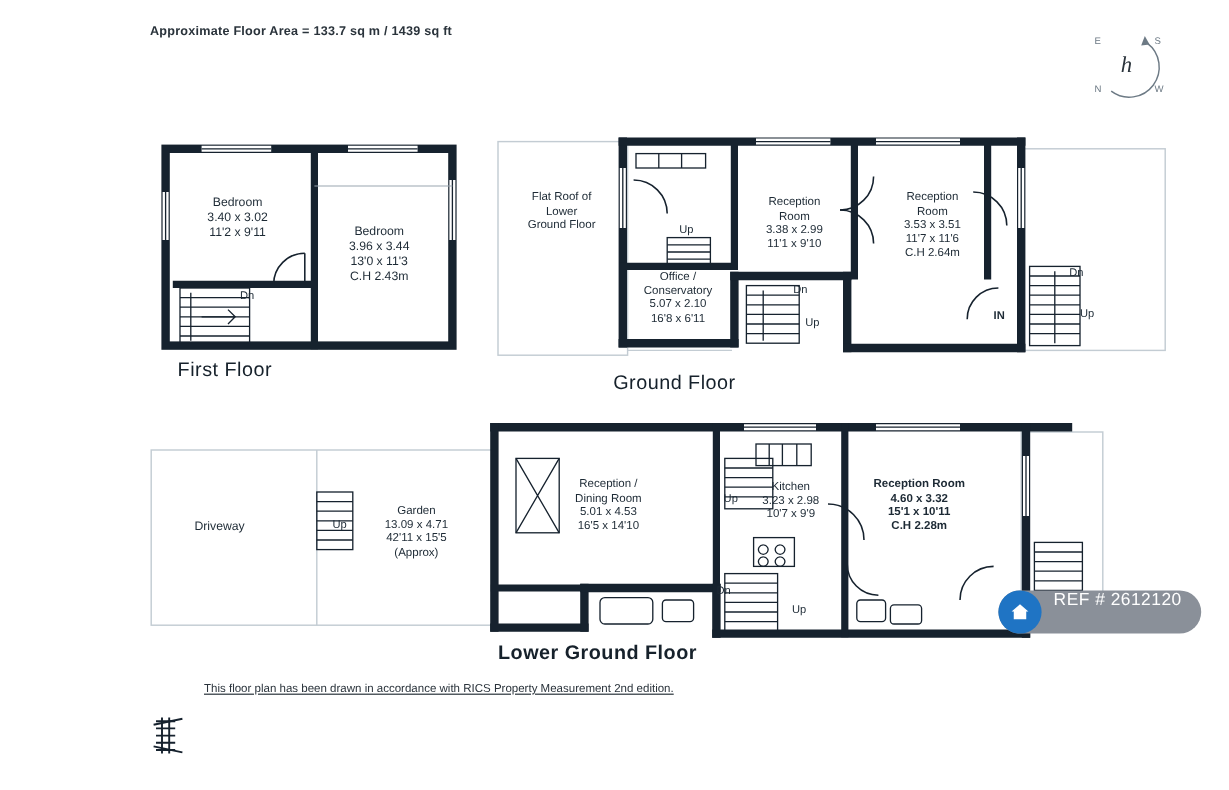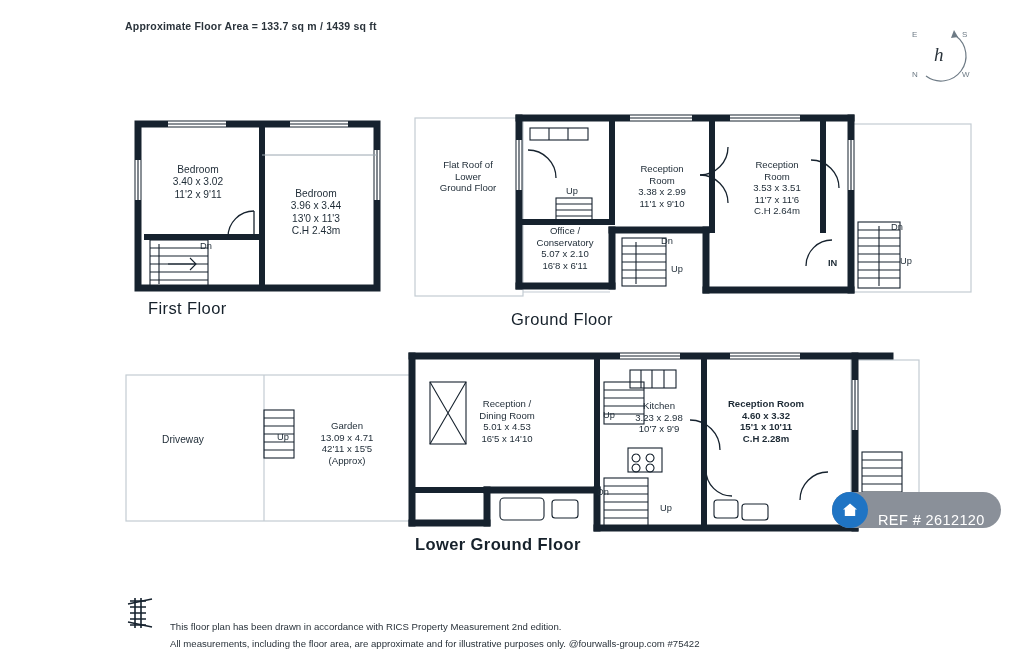--- a/index.html
+++ b/index.html
@@ -55,24 +55,25 @@
   .tiny {
     position: absolute;
     font-size: 9.3px;
     color: #1d2a35;
   }
 
   
   .footer {
     position: absolute;
     left: 170px;
-    top: 618px;
+    top: 566px;
     font-size: 9.6px;
     line-height: 17px;
     color: #2a333b;
+    text-decoration: underline;
   }
   .footer div { white-space: nowrap; }
 
   
   .compass {
     position: absolute;
     left: 910px;
     top: 26px;
     width: 62px;
     height: 62px;
@@ -95,21 +96,21 @@
     color: #2a333b;
   }
 
   
   .ref-badge {
     position: absolute;
     left: 832px;
     top: 492px;
     height: 36px;
     display: flex;
-    align-items: flex-end;
+    align-items: flex-start;
     border-radius: 18px;
     background: #8a9099;
     color: #ffffff;
     padding-right: 16px;
   }
   .ref-badge .circle {
     width: 36px; height: 36px;
     border-radius: 50%;
     background: #1f74c4;
     display: flex;
@@ -387,14 +388,13 @@
   <svg width="28" height="34" viewBox="0 0 28 34">
     <g stroke="#16222e" stroke-width="1.6" fill="none">
       <path d="M4 5 L20 5 M4 11 L20 11 M4 17 L20 17 M4 23 L20 23 M4 29 L20 29"></path>
       <path d="M9 2 L9 32 M15 2 L15 32"></path>
       <path d="M2 8 L26 3 M2 26 L26 31"></path>
     </g>
   </svg>
 </div>
 <div class="footer">
   <div>This floor plan has been drawn in accordance with RICS Property Measurement 2nd edition.</div>
-  <div>All measurements, including the floor area, are approximate and for illustrative purposes only. @fourwalls-group.com #75422</div>
 </div>
 
 </body></html>

